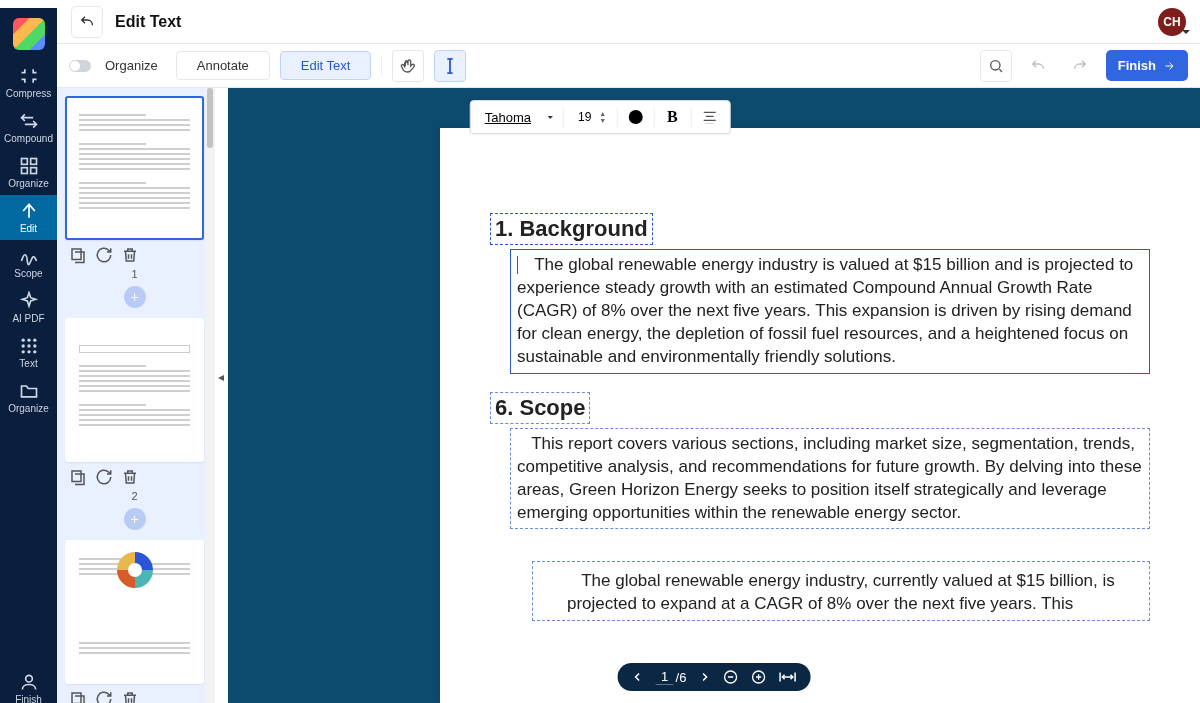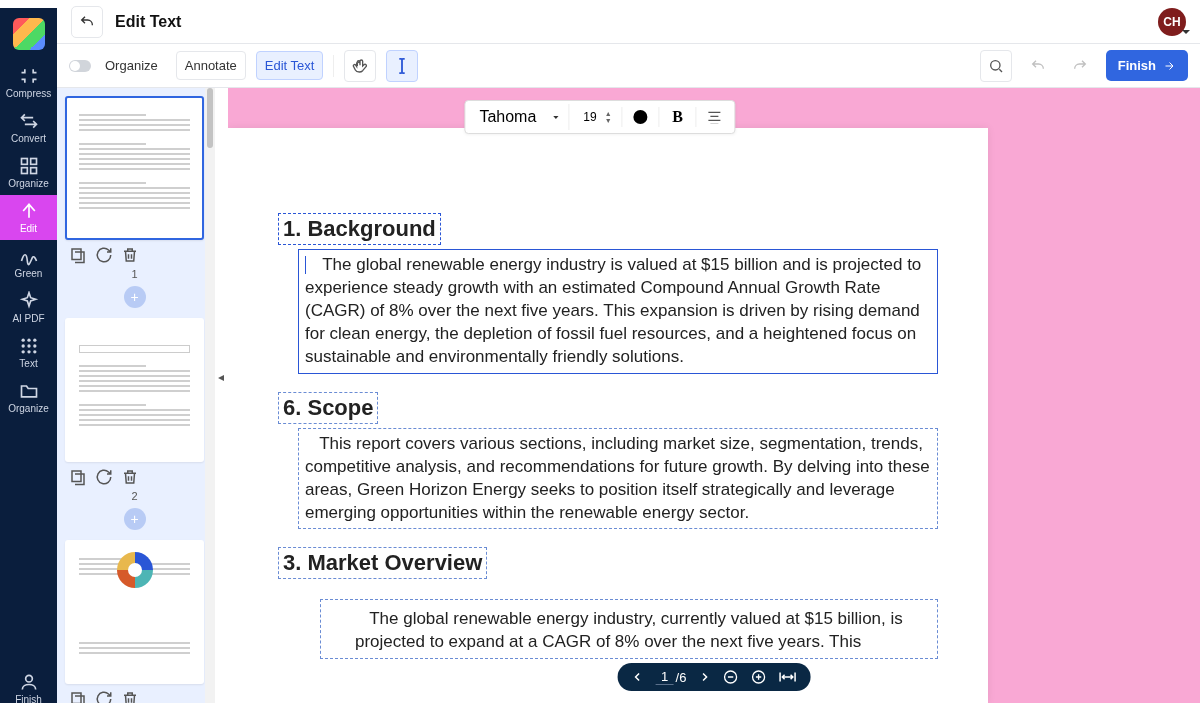--- a/index.html
+++ b/index.html
@@ -1,36 +1,36 @@
 <!DOCTYPE html>
 <html><head>
 <meta charset="utf-8">
 <style>
 * { margin: 0; padding: 0; box-sizing: border-box; }
 body { font-family: -apple-system, BlinkMacSystemFont, "Segoe UI", Tahoma, sans-serif; width: 1200px; height: 703px; overflow: hidden; background: #fff; position: relative; }
 
 .left-rail { position: absolute; left: 0; top: 8px; width: 57px; height: 703px; background: #0a1e3d; display: flex; flex-direction: column; align-items: center; padding-top: 4px; }
 .logo { width: 32px; height: 32px; margin: 6px 0 10px 0; border-radius: 6px; background: linear-gradient(135deg, #ff5a5a 0 25%, #ffb84d 25% 50%, #4dd964 50% 75%, #5a8dff 75% 100%); }
 .rail-item { width: 57px; display: flex; flex-direction: column; align-items: center; gap: 2px; color: #cfd6e4; font-size: 10px; cursor: pointer; padding: 6px 0; }
-.rail-item.active { background: #d946ef; color: #fff; }
+.rail-item.active { background: #0369a1; color: #fff; }
 .rail-icon { width: 20px; height: 20px; }
 .rail-spacer { flex: 1; }
 
 .top-header { position: absolute; left: 57px; right: 0; top: 0; height: 44px; border-bottom: 1px solid #e5e7eb; display: flex; align-items: center; padding: 0 14px; gap: 12px; background: #fff; }
 .back-btn { width: 32px; height: 32px; border: 1px solid #e5e7eb; border-radius: 5px; display: flex; align-items: center; justify-content: center; cursor: pointer; }
 .header-title { font-size: 16px; font-weight: 700; color: #111; }
 .top-header .flex-spacer { flex: 1; }
 .avatar { width: 28px; height: 28px; border-radius: 50%; background: #7f1d1d; color: #fff; font-size: 12px; font-weight: 600; display: flex; align-items: center; justify-content: center; position: relative; }
 .avatar::after { content: ""; position: absolute; right: -4px; bottom: -2px; border: 4px solid transparent; border-top-color: #333; }
 
 .toolbar { position: absolute; left: 57px; right: 0; top: 44px; height: 44px; border-bottom: 1px solid #e5e7eb; display: flex; align-items: center; padding: 0 12px; gap: 10px; background: #fff; }
 .toggle { width: 22px; height: 12px; border-radius: 10px; background: #d1d5db; position: relative; margin-right: 4px; }
 .toggle::after { content: ""; position: absolute; left: 1px; top: 1px; width: 10px; height: 10px; border-radius: 50%; background: #fff; }
 .toggle-label { font-size: 13px; color: #333; margin-right: 8px; }
-.mode-btn { border: 1px solid #e5e7eb; border-radius: 4px; padding: 6px 8px; font-size: 13px; color: #333; cursor: pointer; background: #fff; }
+.mode-btn { border: 1px solid #e5e7eb; border-radius: 4px; padding: 6px 20px; font-size: 13px; color: #333; cursor: pointer; background: #fff; }
 .mode-btn.active { background: #e9f0ff; border-color: #c0d2ff; color: #2a56d6; }
 .tool-btn { width: 32px; height: 32px; border: 1px solid #e5e7eb; border-radius: 4px; display: flex; align-items: center; justify-content: center; cursor: pointer; font-size: 14px; background: #fff; }
 .tool-btn.active { background: #e9f0ff; border-color: #c0d2ff; color: #2a56d6; }
 .tool-btn.plain { border: none; }
 .toolbar .flex-spacer { flex: 1; }
 .finish-btn { background: #3066e0; color: #fff; border-radius: 5px; padding: 8px 12px; font-size: 13px; font-weight: 600; display: flex; align-items: center; gap: 6px; cursor: pointer; }
 
 .thumb-panel { position: absolute; left: 57px; top: 88px; width: 155px; height: 615px; background: #e9f0ff; overflow-y: auto; padding: 8px 8px 30px 8px; }
 .thumb-wrap { margin-bottom: 8px; }
 .thumb { width: 100%; height: 144px; background: #fff; border: 2px solid transparent; border-radius: 3px; position: relative; box-shadow: 0 1px 2px rgba(0,0,0,.08); overflow: hidden; }
@@ -42,25 +42,25 @@
 .thumb-chart { width: 36px; height: 36px; border-radius: 50%; background: conic-gradient(#2a56d6 0 90deg, #4db5b5 90deg 180deg, #d65a2a 180deg 270deg, #e8b84d 270deg 360deg); margin: 10px auto; position: relative; }
 .thumb-chart::after { content:""; position:absolute; inset: 11px; background:#fff; border-radius:50%; }
 .thumb-actions { display: flex; gap: 8px; justify-content: flex-start; margin-top: 6px; padding: 0 4px; }
 .thumb-action { width: 18px; height: 18px; color: #555; cursor: pointer; }
 .thumb-num { text-align: center; font-size: 11px; color: #555; margin: 4px 0; }
 .add-btn { width: 22px; height: 22px; border-radius: 50%; background: #b8cbf5; color: #fff; font-size: 14px; display: flex; justify-content: center; align-items: center; margin: 6px auto 10px auto; cursor: pointer; }
 .panel-scroll { position: absolute; left: 205px; top: 88px; width: 10px; height: 615px; background: #f2f2f2; }
 .panel-scroll::before { content:""; position:absolute; top:0; left:2px; width:6px; height:60px; background:#c3c3c3; border-radius:3px; }
 .panel-collapse { position: absolute; left: 218px; top: 370px; color: #555; font-size: 12px; cursor: pointer; }
 
-.canvas { position: absolute; left: 228px; top: 88px; right: 0; bottom: 0; background: #f9a8d4; display: flex; justify-content: flex-start; overflow: hidden; }
+.canvas { position: absolute; left: 228px; top: 88px; right: 0; bottom: 0; background: #0c4a6e; display: flex; justify-content: flex-end; overflow: hidden; }
 .page { width: 760px; background: #fff; margin-top: 40px; position: relative; padding: 85px 50px 0 50px; box-shadow: 0 0 8px rgba(0,0,0,.08); }
 
 .format-bar { position: absolute; top: 100px; left: 50%; transform: translateX(-50%); height: 34px; border: 1px solid #ddd; border-radius: 4px; background: #fff; display: flex; align-items: center; padding: 0 6px; gap: 2px; box-shadow: 0 1px 3px rgba(0,0,0,.05); }
-.fb-select { padding: 4px 8px; font-size: 16px; display: flex; align-items: center; gap: 15px; cursor: pointer; border-right: 1px solid #eee; }
+.fb-select { padding: 4px 8px; font-size: 13px; display: flex; align-items: center; gap: 15px; cursor: pointer; border-right: 1px solid #eee; text-decoration: underline; }
 .fb-divider { width: 1px; height: 20px; background: #eee; margin: 0 2px; }
 .fb-font-size { display: flex; align-items: center; gap: 2px; padding: 0 6px; }
 .fb-size-val { font-size: 12px; padding: 0 6px; }
 .fb-steppers { display: flex; flex-direction: column; font-size: 7px; line-height: 7px; color: #666; }
 .fb-item { width: 28px; height: 26px; display: flex; align-items: center; justify-content: center; cursor: pointer; font-size: 14px; }
 .color-dot { width: 14px; height: 14px; border-radius: 50%; background: #000; }
 
 .section-heading { font-family: Tahoma, sans-serif; font-size: 22px; font-weight: 700; color: #222; border: 1.5px dashed #6a8cd4; padding: 2px 4px; display: inline-block; margin-bottom: 6px; }
 .editable-heading-1 { border-color: #2a56d6 !important; }
 .section-body { font-family: Tahoma, sans-serif; font-size: 17px; line-height: 1.35; color: #222; border: 1.5px dashed #6a8cd4; padding: 4px 6px; margin: -2px 0 18px 20px; }
@@ -83,42 +83,42 @@
   <div class="rail-item">
     <svg class="rail-icon" viewBox="0 0 24 24" fill="none" stroke="currentColor" stroke-width="2">
         <path d="M3 8h4V4M21 8h-4V4M3 16h4v4M21 16h-4v4"></path>
       </svg>
     <span>Compress</span>
   </div>
   <div class="rail-item">
     <svg class="rail-icon" viewBox="0 0 24 24" fill="none" stroke="currentColor" stroke-width="2">
         <path d="M7 4l-4 4 4 4M3 8h14M17 20l4-4-4-4M21 16H7"></path>
       </svg>
-    <span>Convert</span>
+    <span>Compound</span>
   </div>
   <div class="rail-item">
     <svg class="rail-icon" viewBox="0 0 24 24" fill="none" stroke="currentColor" stroke-width="2">
         <rect x="3" y="3" width="7" height="7"></rect>
         <rect x="14" y="3" width="7" height="7"></rect>
         <rect x="3" y="14" width="7" height="7"></rect>
         <rect x="14" y="14" width="7" height="7"></rect>
       </svg>
     <span>Organize</span>
   </div>
   <div class="rail-item active">
     <svg class="rail-icon" viewBox="0 0 24 24" fill="none" stroke="currentColor" stroke-width="2">
         <path d="M12 4v16M5 12l7-8 7 8"></path>
       </svg>
     <span>Edit</span>
   </div>
   <div class="rail-item">
     <svg class="rail-icon" viewBox="0 0 24 24" fill="none" stroke="currentColor" stroke-width="2">
         <path d="M3 18c3-10 6-10 7 0s4 0 6-4 5 4 5 4"></path>
       </svg>
-    <span>Green</span>
+    <span>Scope</span>
   </div>
   <div class="rail-item">
     <svg class="rail-icon" viewBox="0 0 24 24" fill="none" stroke="currentColor" stroke-width="2">
         <path d="M12 2l2 6 6 2-6 2-2 6-2-6-6-2 6-2z"></path>
       </svg>
     <span>AI PDF</span>
   </div>
   <div class="rail-item">
     <svg class="rail-icon" viewBox="0 0 24 24" fill="currentColor">
         <circle cx="5" cy="5" r="2"></circle>
@@ -309,21 +309,20 @@
 <div class="panel-collapse">◂</div>
 
 <div class="canvas">
   <div class="page">
     <div class="section-heading editable-heading-1">1. Background</div>
     <div class="section-body body-1 cursor-caret">&nbsp;&nbsp;&nbsp;<span>The global renewable energy industry is valued at $15 billion and is projected to experience steady growth with an estimated Compound Annual Growth Rate (CAGR) of 8% over the next five years. This expansion is driven by rising demand for clean energy, the depletion of fossil fuel resources, and a heightened focus on sustainable and environmentally friendly solutions.</span></div>
 
     <div class="section-heading">6. Scope</div>
     <div class="section-body">&nbsp;&nbsp;&nbsp;<span>This report covers various sections, including market size, segmentation, trends, competitive analysis, and recommendations for future growth. By delving into these areas, Green Horizon Energy seeks to position itself strategically and leverage emerging opportunities within the renewable energy sector.</span></div>
 
-    <div class="section-heading">3. Market Overview</div>
     <div style="height:14px;"></div>
     <div class="outer-box">
       <div class="indent-body">&nbsp;&nbsp;&nbsp;<span>The global renewable energy industry, currently valued at $15 billion, is projected to expand at a CAGR of 8% over the next five years. This</span></div>
     </div>
   </div>
 
   <div class="pager">
     <span class="pg-ctl">
       <svg width="12" height="12" viewBox="0 0 24 24" fill="none" stroke="#fff" stroke-width="3">
           <path d="M15 5l-7 7 7 7"></path>

